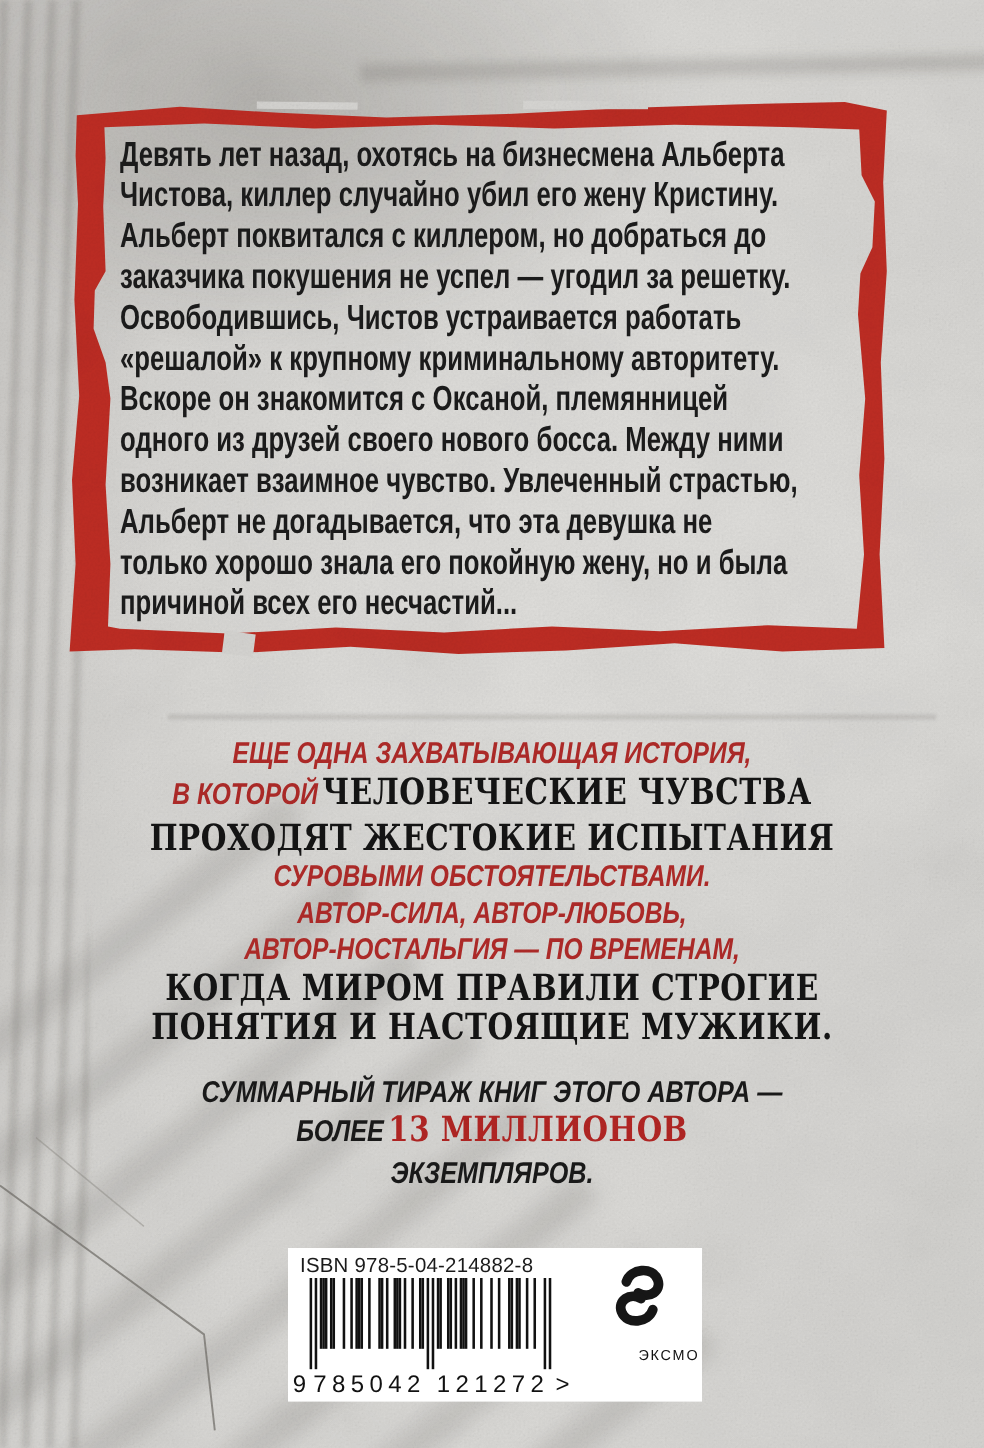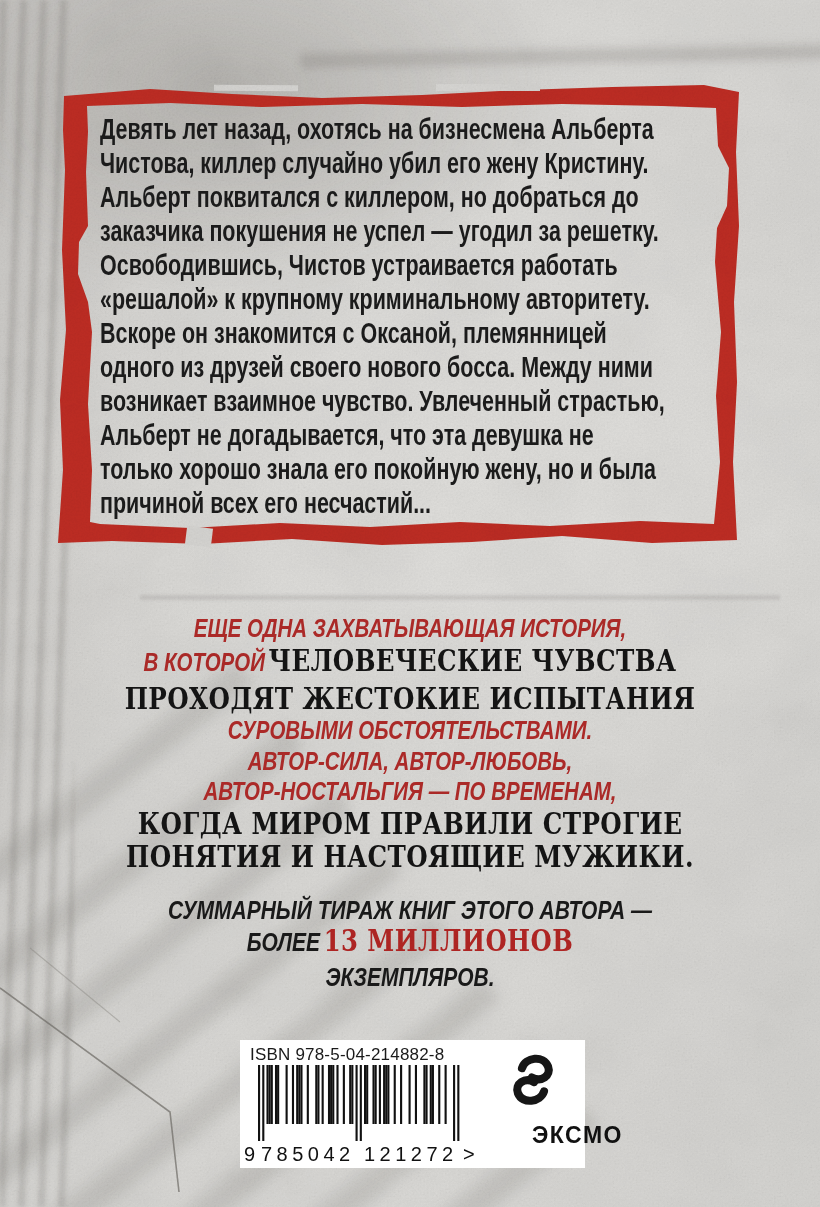--- a/index.html
+++ b/index.html
@@ -69,21 +69,21 @@
   .isbn { position:absolute; left:10px; top:5px; width:224px; 
     font-size:17px; color:#1a1a1a; letter-spacing:0.2px; }
   #barcode-svg { position:absolute; left:12px; top:25px; }
   .bc-digit { position:absolute; top:103px; font-size:20px; color:#111; }
   .bc-d9 { left:4px; }
   .bc-g1 { left:21px; letter-spacing:4.5px; }
   .bc-g2 { left:124px; letter-spacing:4.5px; }
   .bc-tr { left:223px; }
   .publisher { position:absolute; left:252px; top:10px; width:82px; text-align:center; }
   .eksmo-glyph { display:block; margin:0 auto; }
-  .eksmo-text { margin-top:2px; font-size:23px; font-weight:700; letter-spacing:1.5px; color:#111;margin-left:40px; }
+  .eksmo-text { margin-top:2px; font-size:12px; font-weight:400; letter-spacing:1.5px; color:#111;margin-left:40px; }
 </style>
 </head>
 <body>
 
 <div class="page">
 
   <div class="bg-base"></div>
   <div class="bg-smudge-topleft"></div>
   <div class="bg-band-top"></div>
   <div class="bg-left-streaks"></div>

